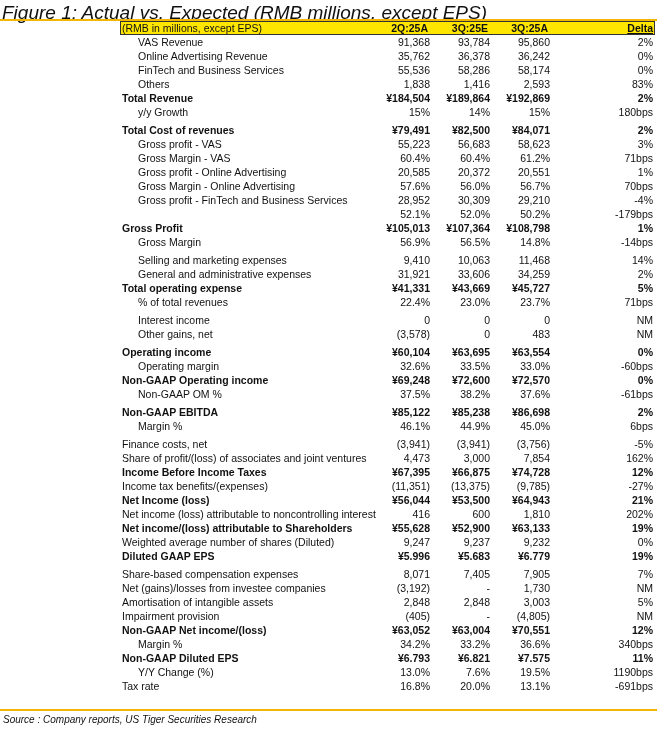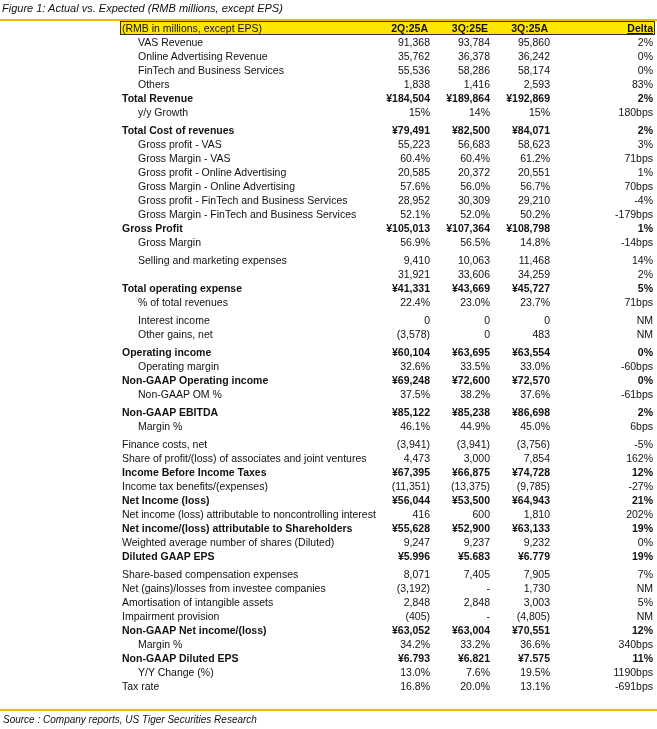--- a/index.html
+++ b/index.html
@@ -1,18 +1,18 @@
 <!DOCTYPE html>
 <html><head>
 <meta charset="utf-8">
 <style>
   html, body { margin: 0; padding: 0; background: #ffffff; }
   body { width: 657px; height: 729px; position: relative; overflow: hidden;
          font-family: "Liberation Sans", sans-serif; color: #111; }
-  .title { position: absolute; left: 2px; top: 2px; font-size: 11px; font-style: italic; color: #111; white-space: nowrap; }
+  .title { position: absolute; left: 2px; top: 2px; font-size: 19px; font-style: italic; color: #111; white-space: nowrap; }
   .rule { position: absolute; left: 0; width: 657px; height: 2px; background: #F2B705; }
   .rule.top { top: 19px; }
   .rule.bottom { top: 709px; }
   .source { position: absolute; left: 3px; top: 714px; font-size: 10px; font-style: italic; color: #111; white-space: nowrap; }
   .table { position: absolute; left: 120px; top: 21px; width: 535px; }
   .hdr { position: relative; height: 12px; background: #FFE600; border: 1px solid #333; box-sizing: content-box;
          font-size: 10.5px; line-height: 12px; }
   .row { position: relative; height: 14px; font-size: 10.5px; line-height: 14px; }
   .row.gap { margin-top: 4px; }
   .cell { position: absolute; top: 0; white-space: nowrap; }
@@ -124,21 +124,20 @@
       <span class="cell c4">70bps</span>
     </div>
   <div class="row ind1">
       <span class="cell lbl">Gross profit - FinTech and Business Services</span>
       <span class="cell c1">28,952</span>
       <span class="cell c2">30,309</span>
       <span class="cell c3">29,210</span>
       <span class="cell c4">-4%</span>
     </div>
   <div class="row ind2">
-      <span class="cell lbl">Gross Margin - FinTech and Business Services</span>
       <span class="cell c1">52.1%</span>
       <span class="cell c2">52.0%</span>
       <span class="cell c3">50.2%</span>
       <span class="cell c4">-179bps</span>
     </div>
   <div class="row bold">
       <span class="cell lbl">Gross Profit</span>
       <span class="cell c1">¥105,013</span>
       <span class="cell c2">¥107,364</span>
       <span class="cell c3">¥108,798</span>
@@ -152,20 +151,21 @@
       <span class="cell c4">-14bps</span>
     </div>
   <div class="row ind1 gap">
       <span class="cell lbl">Selling and marketing expenses</span>
       <span class="cell c1">9,410</span>
       <span class="cell c2">10,063</span>
       <span class="cell c3">11,468</span>
       <span class="cell c4">14%</span>
     </div>
   <div class="row ind1">
+      <span class="cell lbl">General and administrative expenses</span>
       <span class="cell c1">31,921</span>
       <span class="cell c2">33,606</span>
       <span class="cell c3">34,259</span>
       <span class="cell c4">2%</span>
     </div>
   <div class="row bold">
       <span class="cell lbl">Total operating expense</span>
       <span class="cell c1">¥41,331</span>
       <span class="cell c2">¥43,669</span>
       <span class="cell c3">¥45,727</span>

